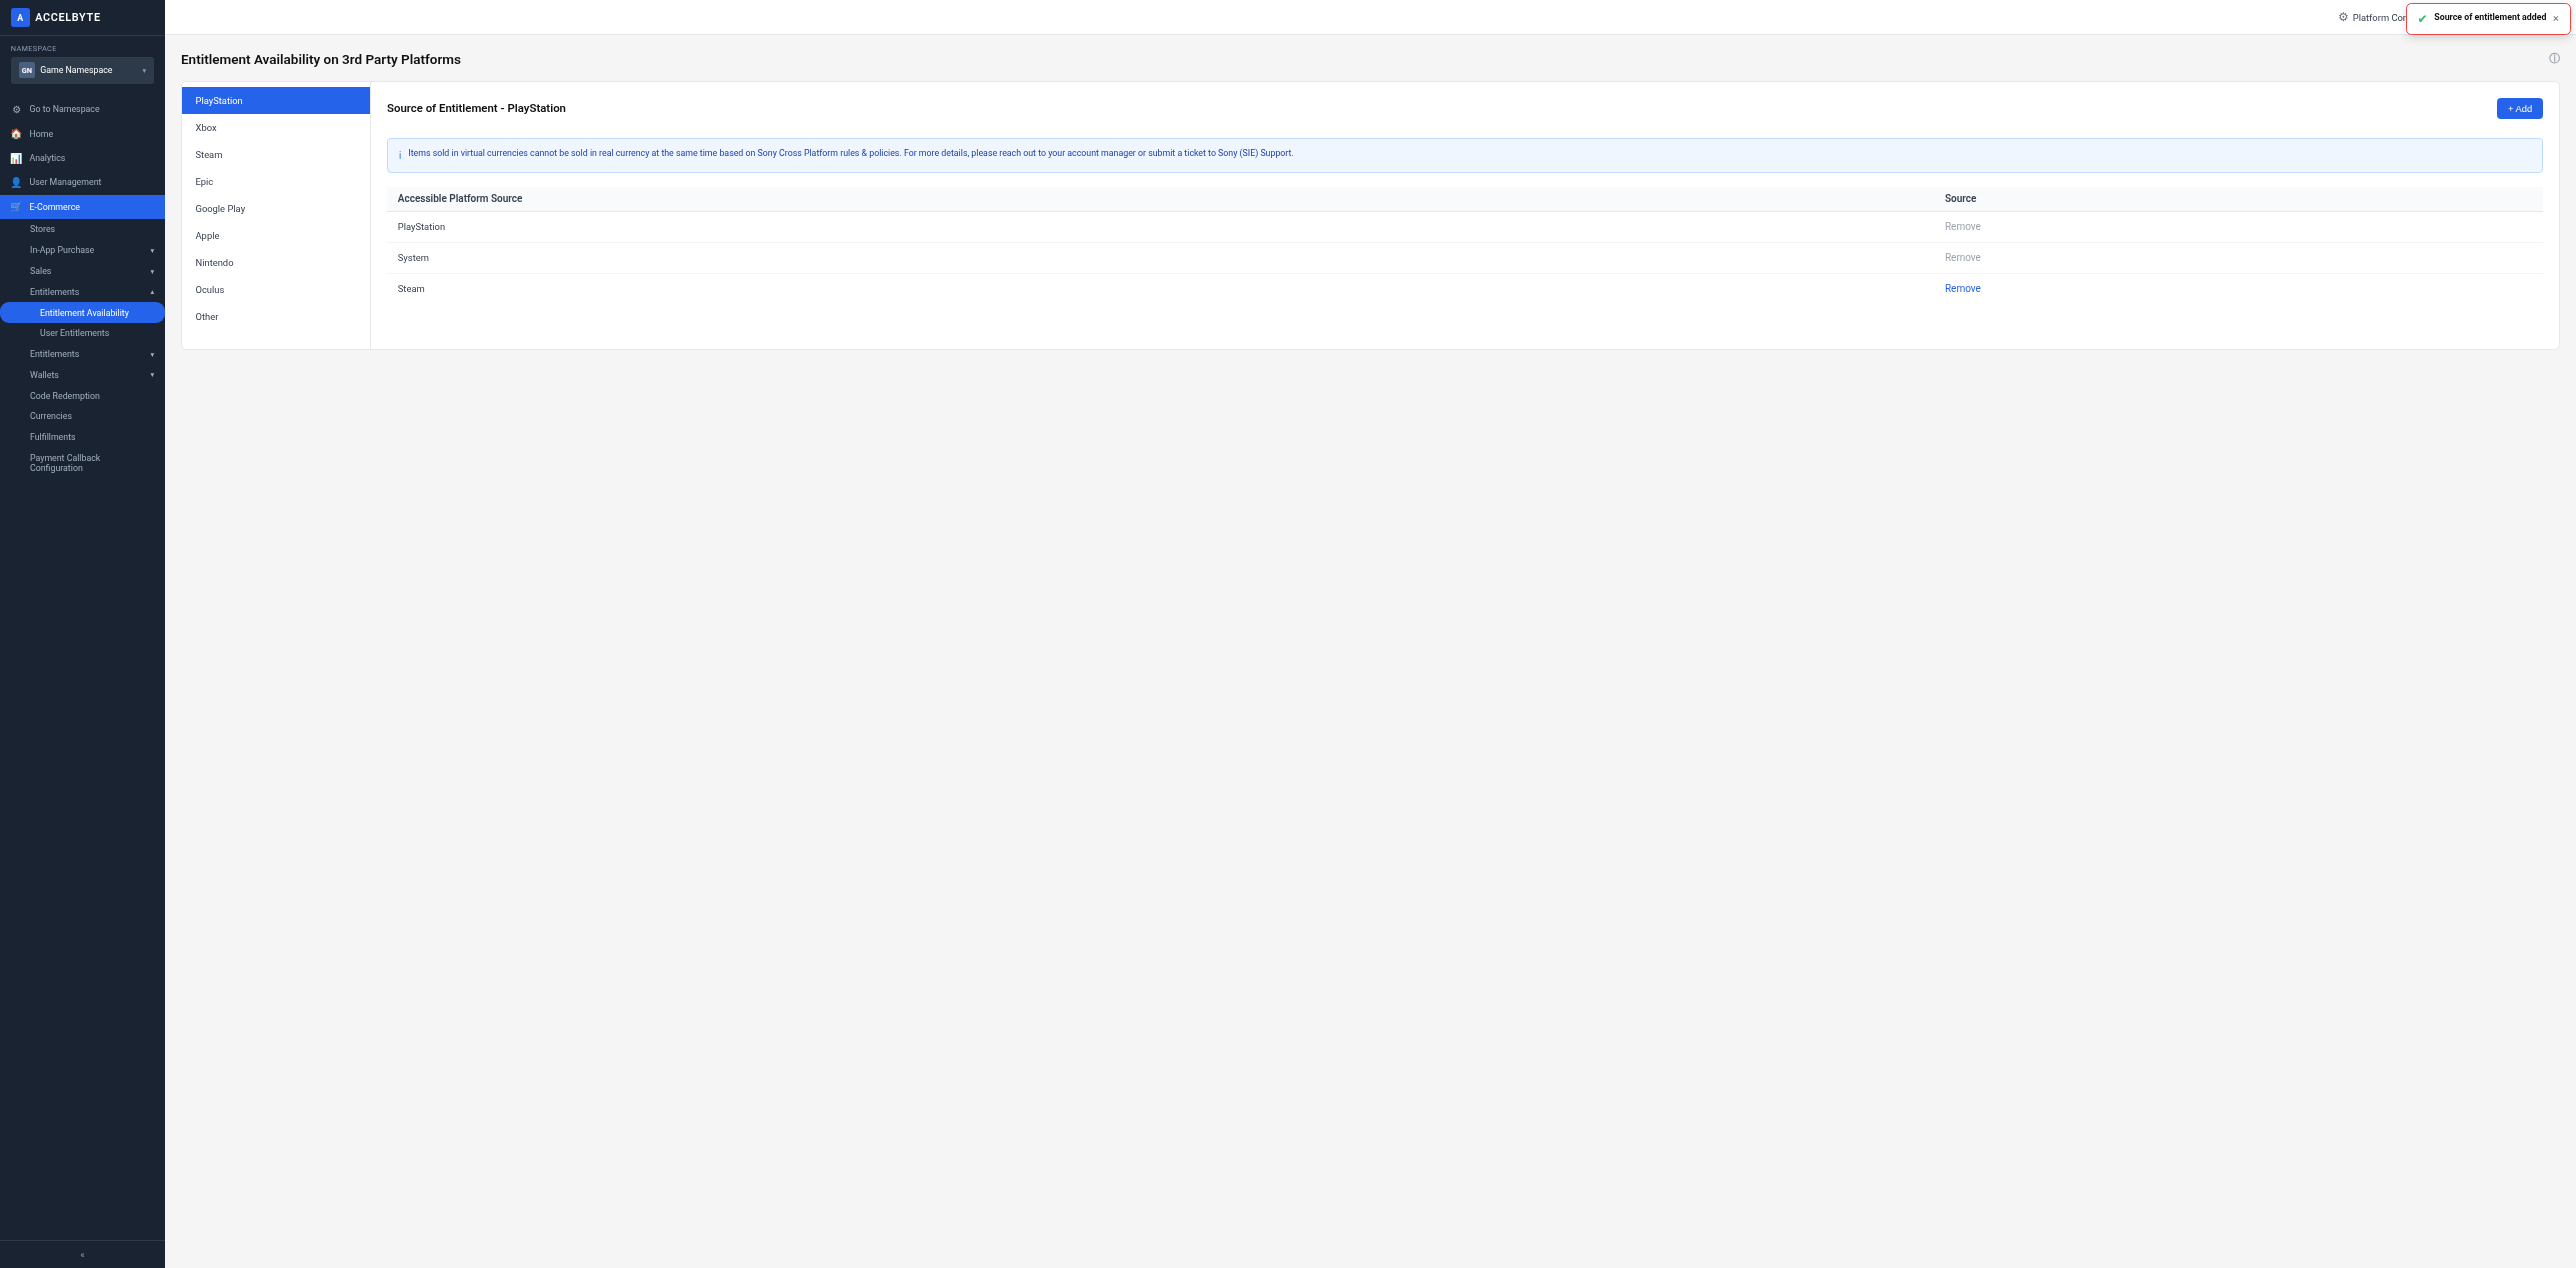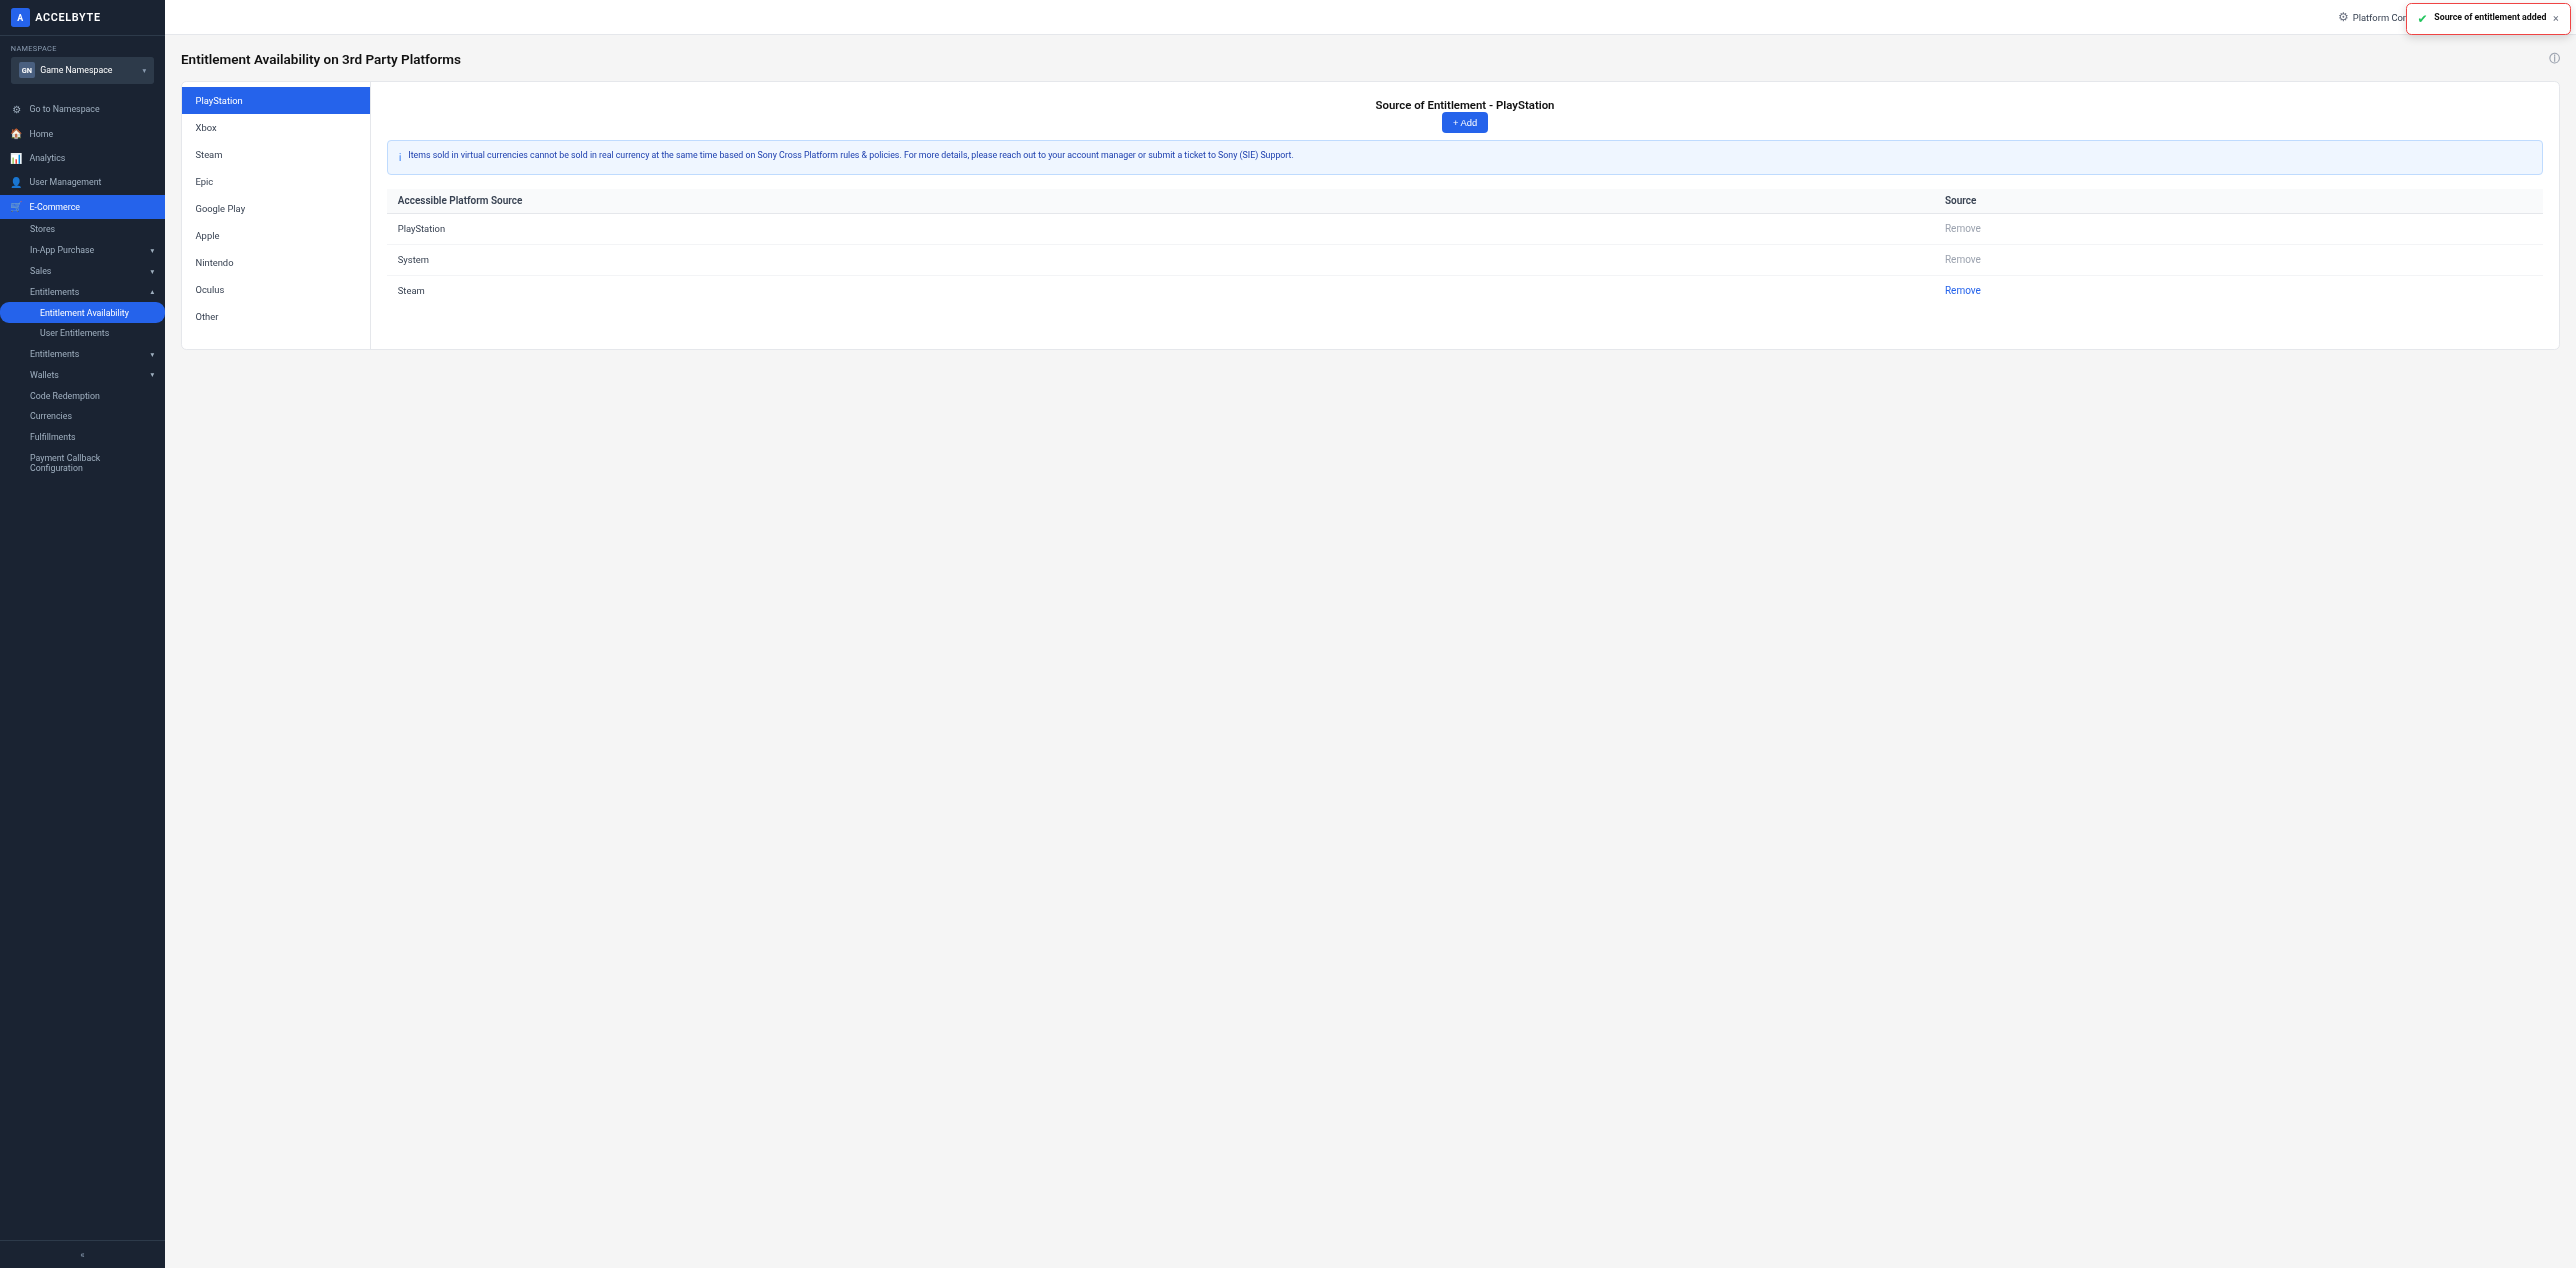--- a/index.html
+++ b/index.html
@@ -50,21 +50,21 @@
     
     .entitlement-layout { display: flex; gap: 0; background: #fff; border-radius: 5.4px; border: 0.7px solid #e5e7eb; min-height: 269px; }
 
     
     .platform-list { width: 189px; border-right: 0.7px solid #e5e7eb; padding: 5.4px 0; flex-shrink: 0; }
     .platform-item { padding: 8px 13.5px; cursor: pointer; font-size: 9.4px; color: #374151; }
     .platform-item.active { background: #2563eb; color: #fff; }
 
     
     .right-panel { flex: 1; padding: 16px; }
-    .panel-header { display: flex; align-items: center; justify-content: space-between; margin-bottom: 7px; flex-direction: column; }
+    .panel-header { display: flex; align-items: center; justify-content: space-between; margin-bottom: 19px; }
     .panel-title { font-size: 11.4px; font-weight: 600; color: #111; }
     .add-btn { background: #2563eb; color: #fff; border: none; border-radius: 4px; padding: 5.4px 10.8px; font-size: 9.4px; cursor: pointer; display: flex; align-items: center; gap: 4px; }
     .info-banner { background: #eff6ff; border: 0.7px solid #bfdbfe; border-radius: 4px; padding: 8px 10.8px; margin-bottom: 13.5px; display: flex; gap: 6.7px; font-size: 8.8px; color: #1e40af; line-height: 1.5; }
     .banner-icon { color: #3b82f6; font-size: 10.8px; margin-top: 0.7px; flex-shrink: 0; }
 
     
     .table { width: 100%; border-collapse: collapse; }
     .table th { padding: 6.7px 10.8px; text-align: left; font-size: 10px; font-weight: 600; color: #374151; border-bottom: 0.7px solid #e5e7eb; background: #f9fafb; }
     .table td { padding: 9.4px 10.8px; font-size: 9.4px; color: #374151; border-bottom: 0.7px solid #f3f4f6; }
     .table tr:last-child td { border-bottom: none; }

